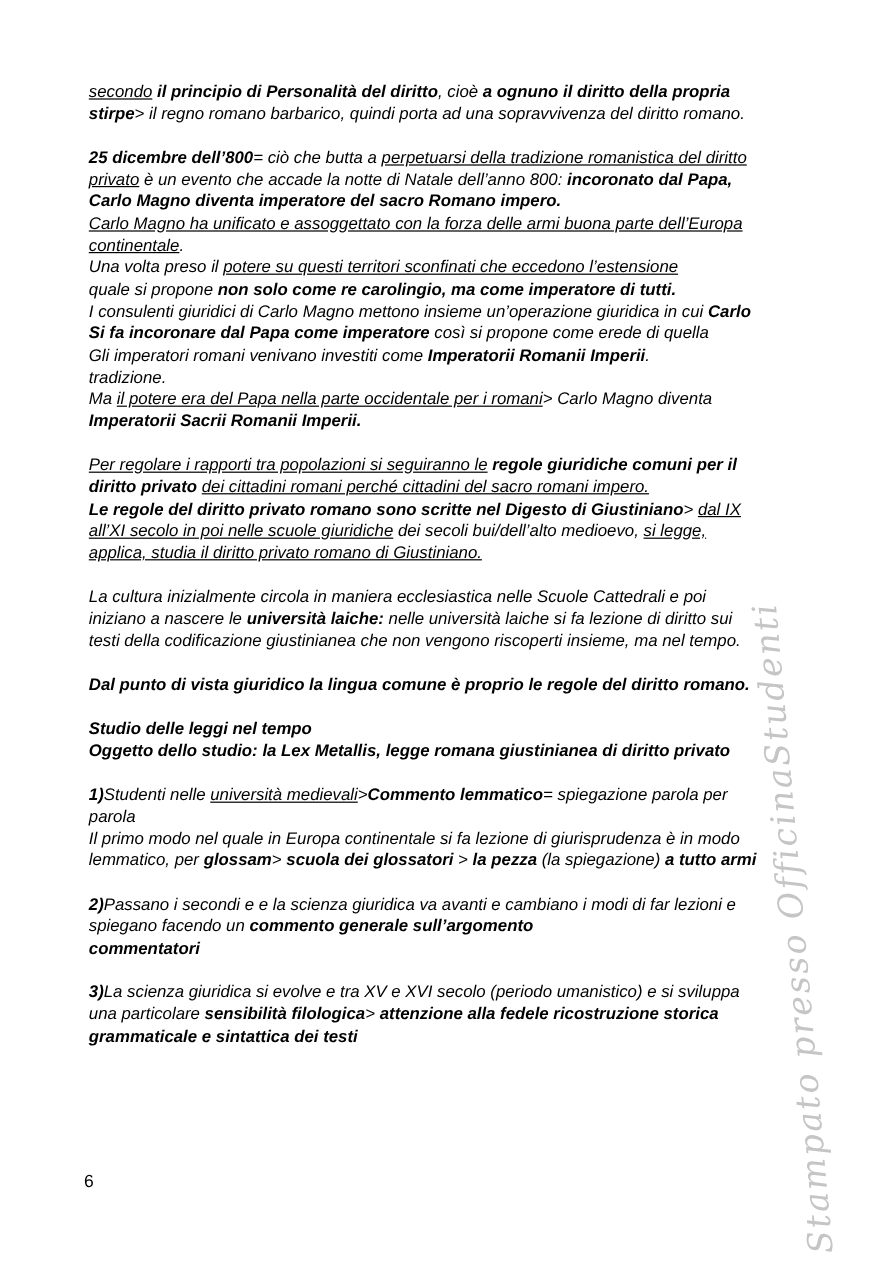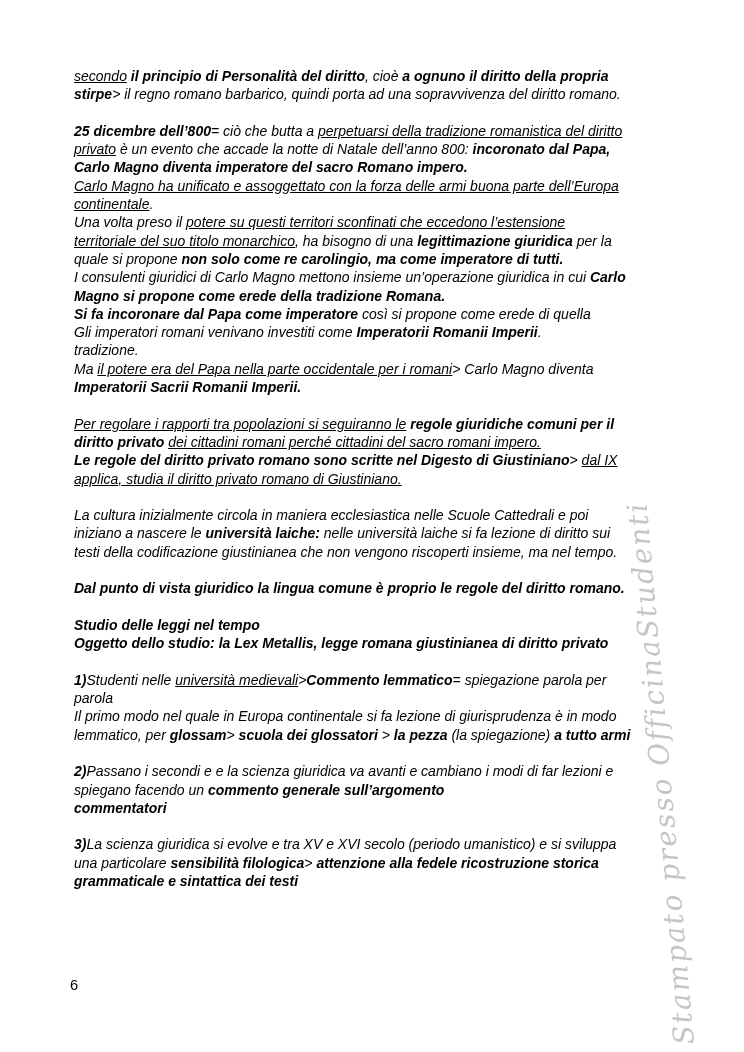--- a/index.html
+++ b/index.html
@@ -61,34 +61,33 @@
         <div class="line"><span class="u">secondo</span><span> </span><span class="b">il principio di Personalità del diritto</span><span>, cioè </span><span class="b">a ognuno il diritto della propria</span></div>
         <div class="line"><span class="b">stirpe</span><span>&gt; il regno romano barbarico, quindi porta ad una sopravvivenza del diritto romano.</span></div>
       </div>
       <div class="para">
         <div class="line"><span class="b">25 dicembre dell’800</span><span>= ciò che butta a </span><span class="u">perpetuarsi della tradizione romanistica del diritto</span></div>
         <div class="line"><span class="u">privato</span><span> è un evento che accade la notte di Natale dell’anno 800: </span><span class="b">incoronato dal Papa,</span></div>
         <div class="line"><span class="b">Carlo Magno diventa imperatore del sacro Romano impero.</span></div>
         <div class="line"><span class="u">Carlo Magno ha unificato e assoggettato con la forza delle armi buona parte dell’Europa</span></div>
         <div class="line"><span class="u">continentale</span><span>.</span></div>
         <div class="line"><span>Una volta preso il </span><span class="u">potere su questi territori sconfinati che eccedono l’estensione</span></div>
-        <div class="line"><span class="u">territoriale del suo titolo monarchico</span><span>, ha bisogno di una </span><span class="b">legittimazione giuridica</span><span> per la</span></div>
         <div class="line"><span>quale si propone </span><span class="b">non solo come re carolingio, ma come imperatore di tutti.</span></div>
         <div class="line"><span>I consulenti giuridici di Carlo Magno mettono insieme un’operazione giuridica in cui </span><span class="b">Carlo</span></div>
-        <div class="line"><span class="b">Magno si propone come erede della tradizione Romana.</span></div>
         <div class="line"><span class="b">Si fa incoronare dal Papa come imperatore</span><span> così si propone come erede di quella</span></div>
         <div class="line"><span>Gli imperatori romani venivano investiti come </span><span class="b">Imperatorii Romanii Imperii</span><span>.</span></div>
         <div class="line"><span>tradizione.</span></div>
         <div class="line"><span>Ma </span><span class="u">il potere era del Papa nella parte occidentale per i romani</span><span>&gt; Carlo Magno diventa</span></div>
         <div class="line"><span class="b">Imperatorii Sacrii Romanii Imperii.</span></div>
       </div>
       <div class="para">
         <div class="line"><span class="u">Per regolare i rapporti tra popolazioni si seguiranno le</span><span> </span><span class="b">regole giuridiche comuni per il</span></div>
         <div class="line"><span class="b">diritto privato</span><span> </span><span class="u">dei cittadini romani perché cittadini del sacro romani impero.</span></div>
         <div class="line"><span class="b">Le regole del diritto privato romano sono scritte nel Digesto di Giustiniano</span><span>&gt; </span><span class="u">dal IX</span></div>
+        <div class="line"><span class="u">all’XI secolo in poi nelle scuole giuridiche</span><span> dei secoli bui/dell’alto medioevo, </span><span class="u">si legge,</span></div>
         <div class="line"><span class="u">applica, studia il diritto privato romano di Giustiniano.</span></div>
       </div>
       <div class="para">
         <div class="line"><span>La cultura inizialmente circola in maniera ecclesiastica nelle Scuole Cattedrali e poi</span></div>
         <div class="line"><span>iniziano a nascere le </span><span class="b">università laiche:</span><span> nelle università laiche si fa lezione di diritto sui</span></div>
         <div class="line"><span>testi della codificazione giustinianea che non vengono riscoperti insieme, ma nel tempo.</span></div>
       </div>
       <div class="para">
         <div class="line"><span class="b">Dal punto di vista giuridico la lingua comune è proprio le regole del diritto romano.</span></div>
       </div>

